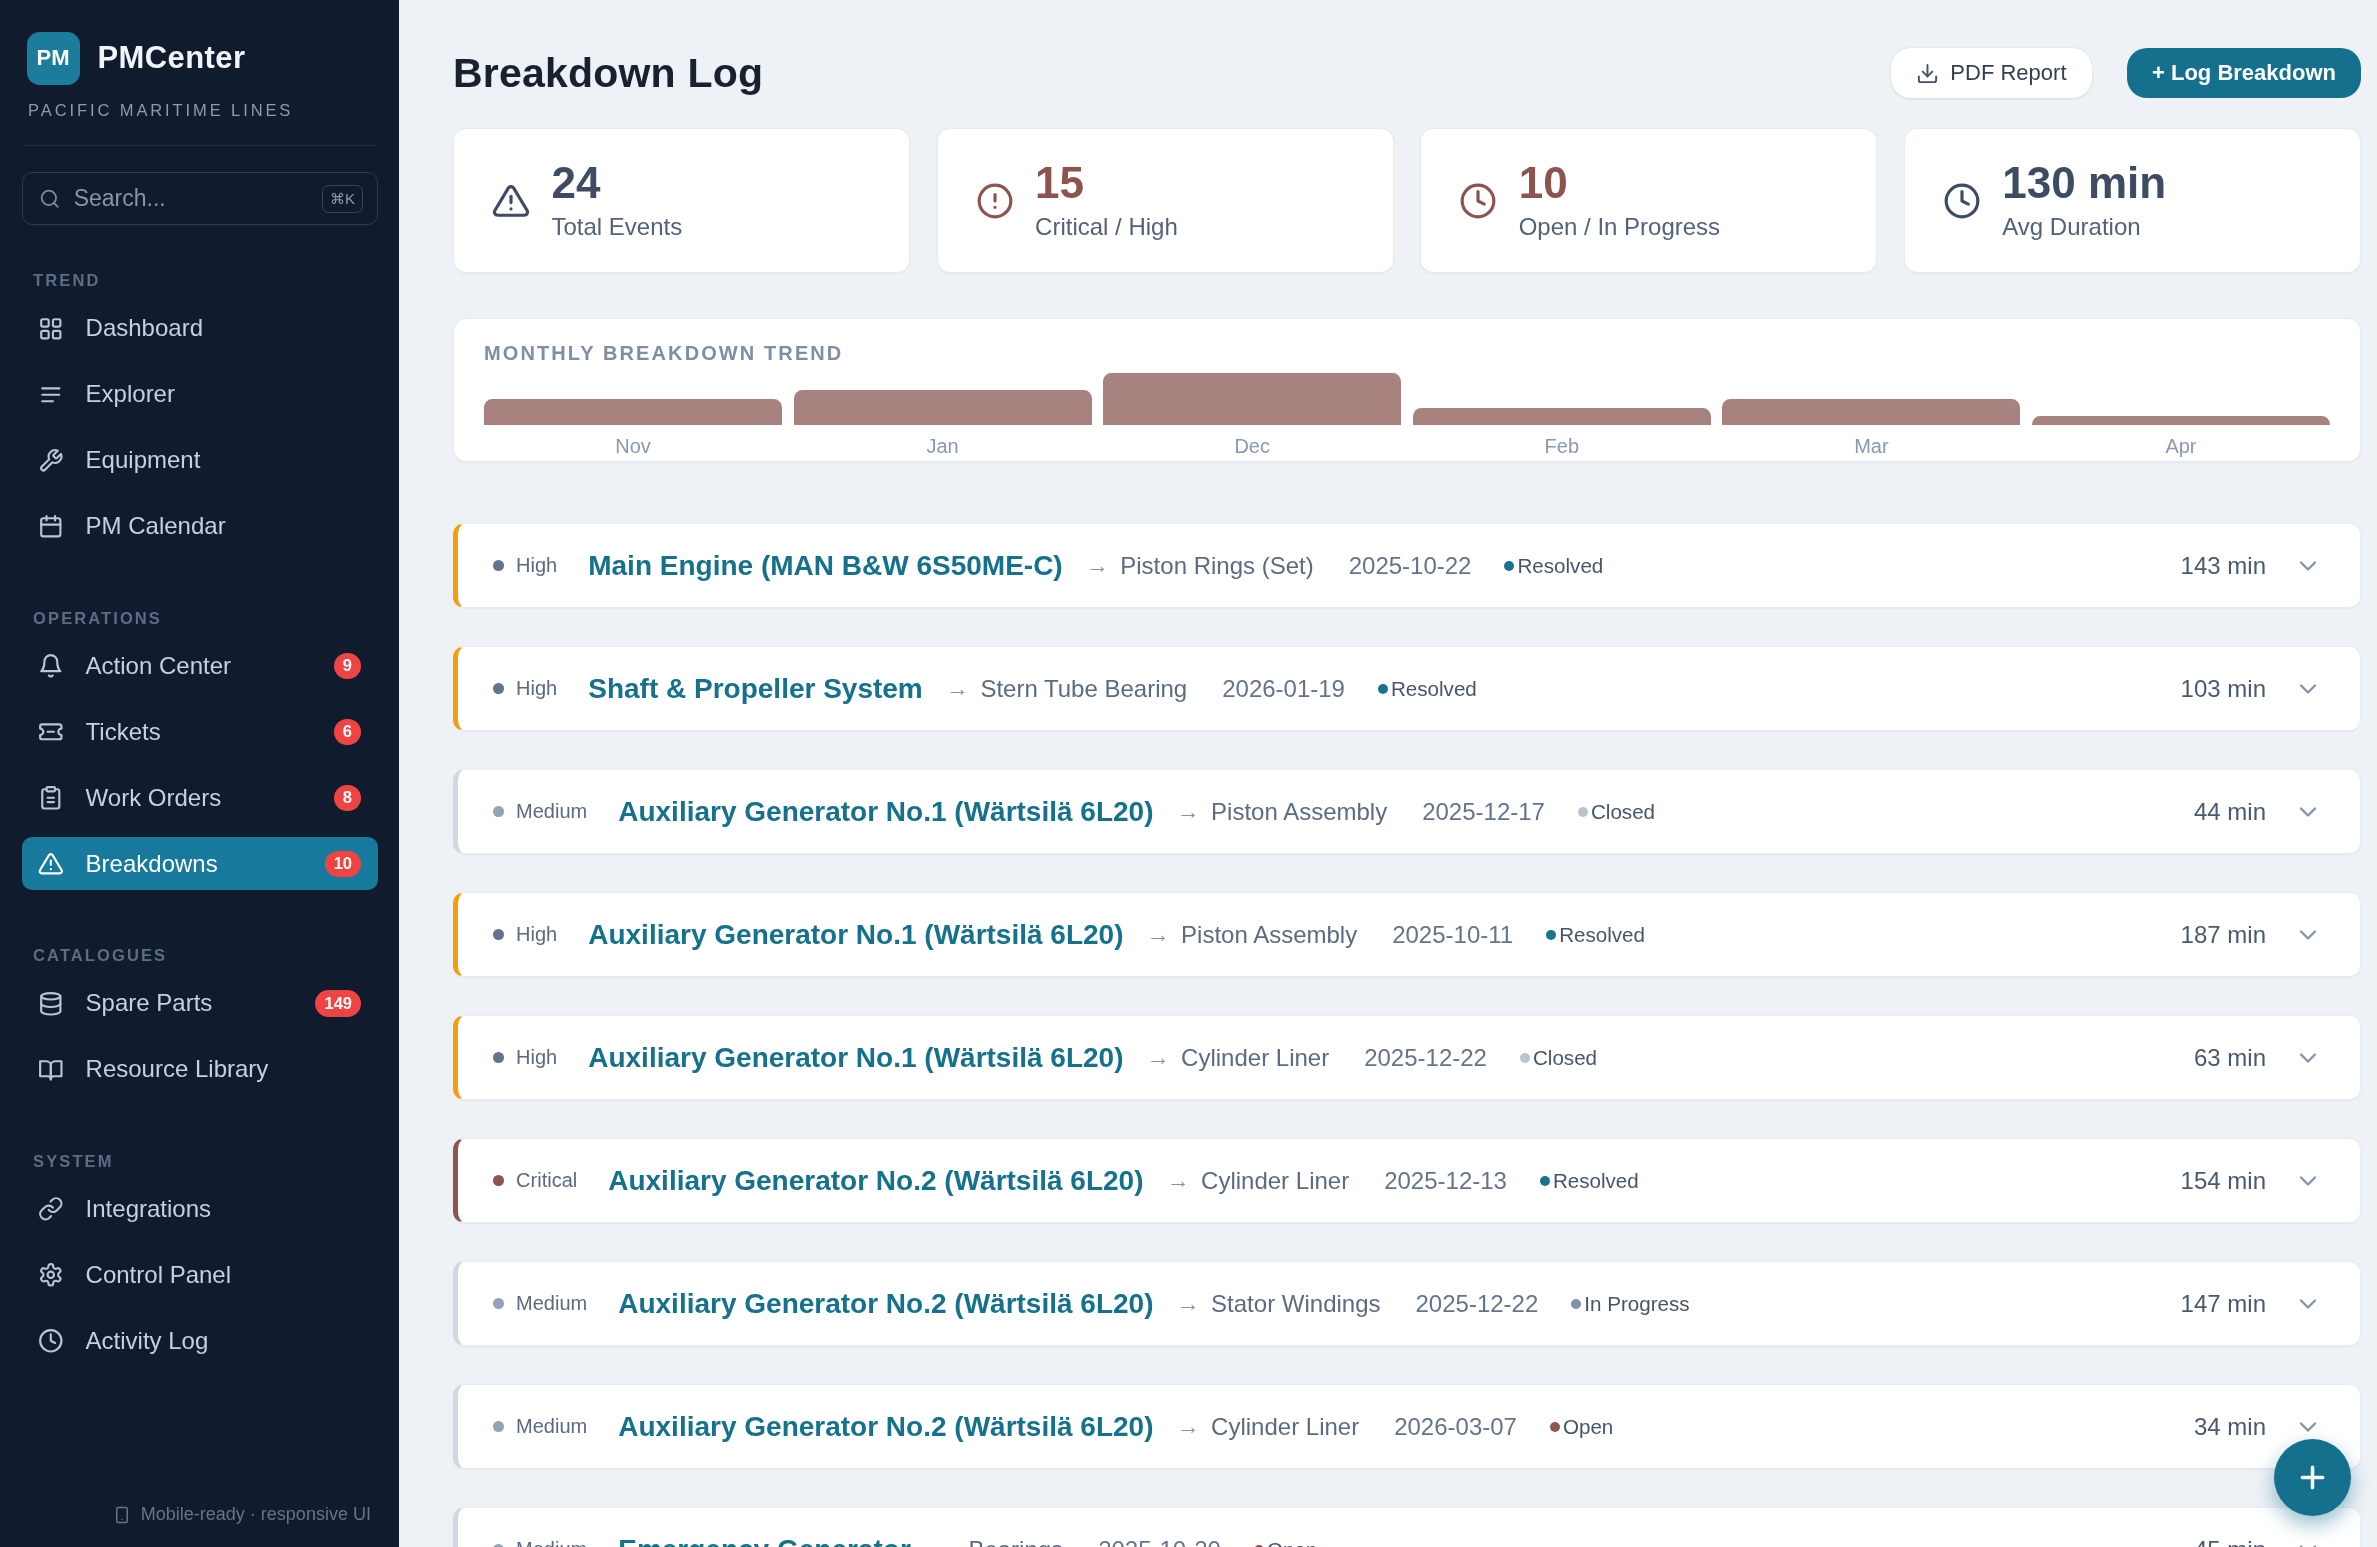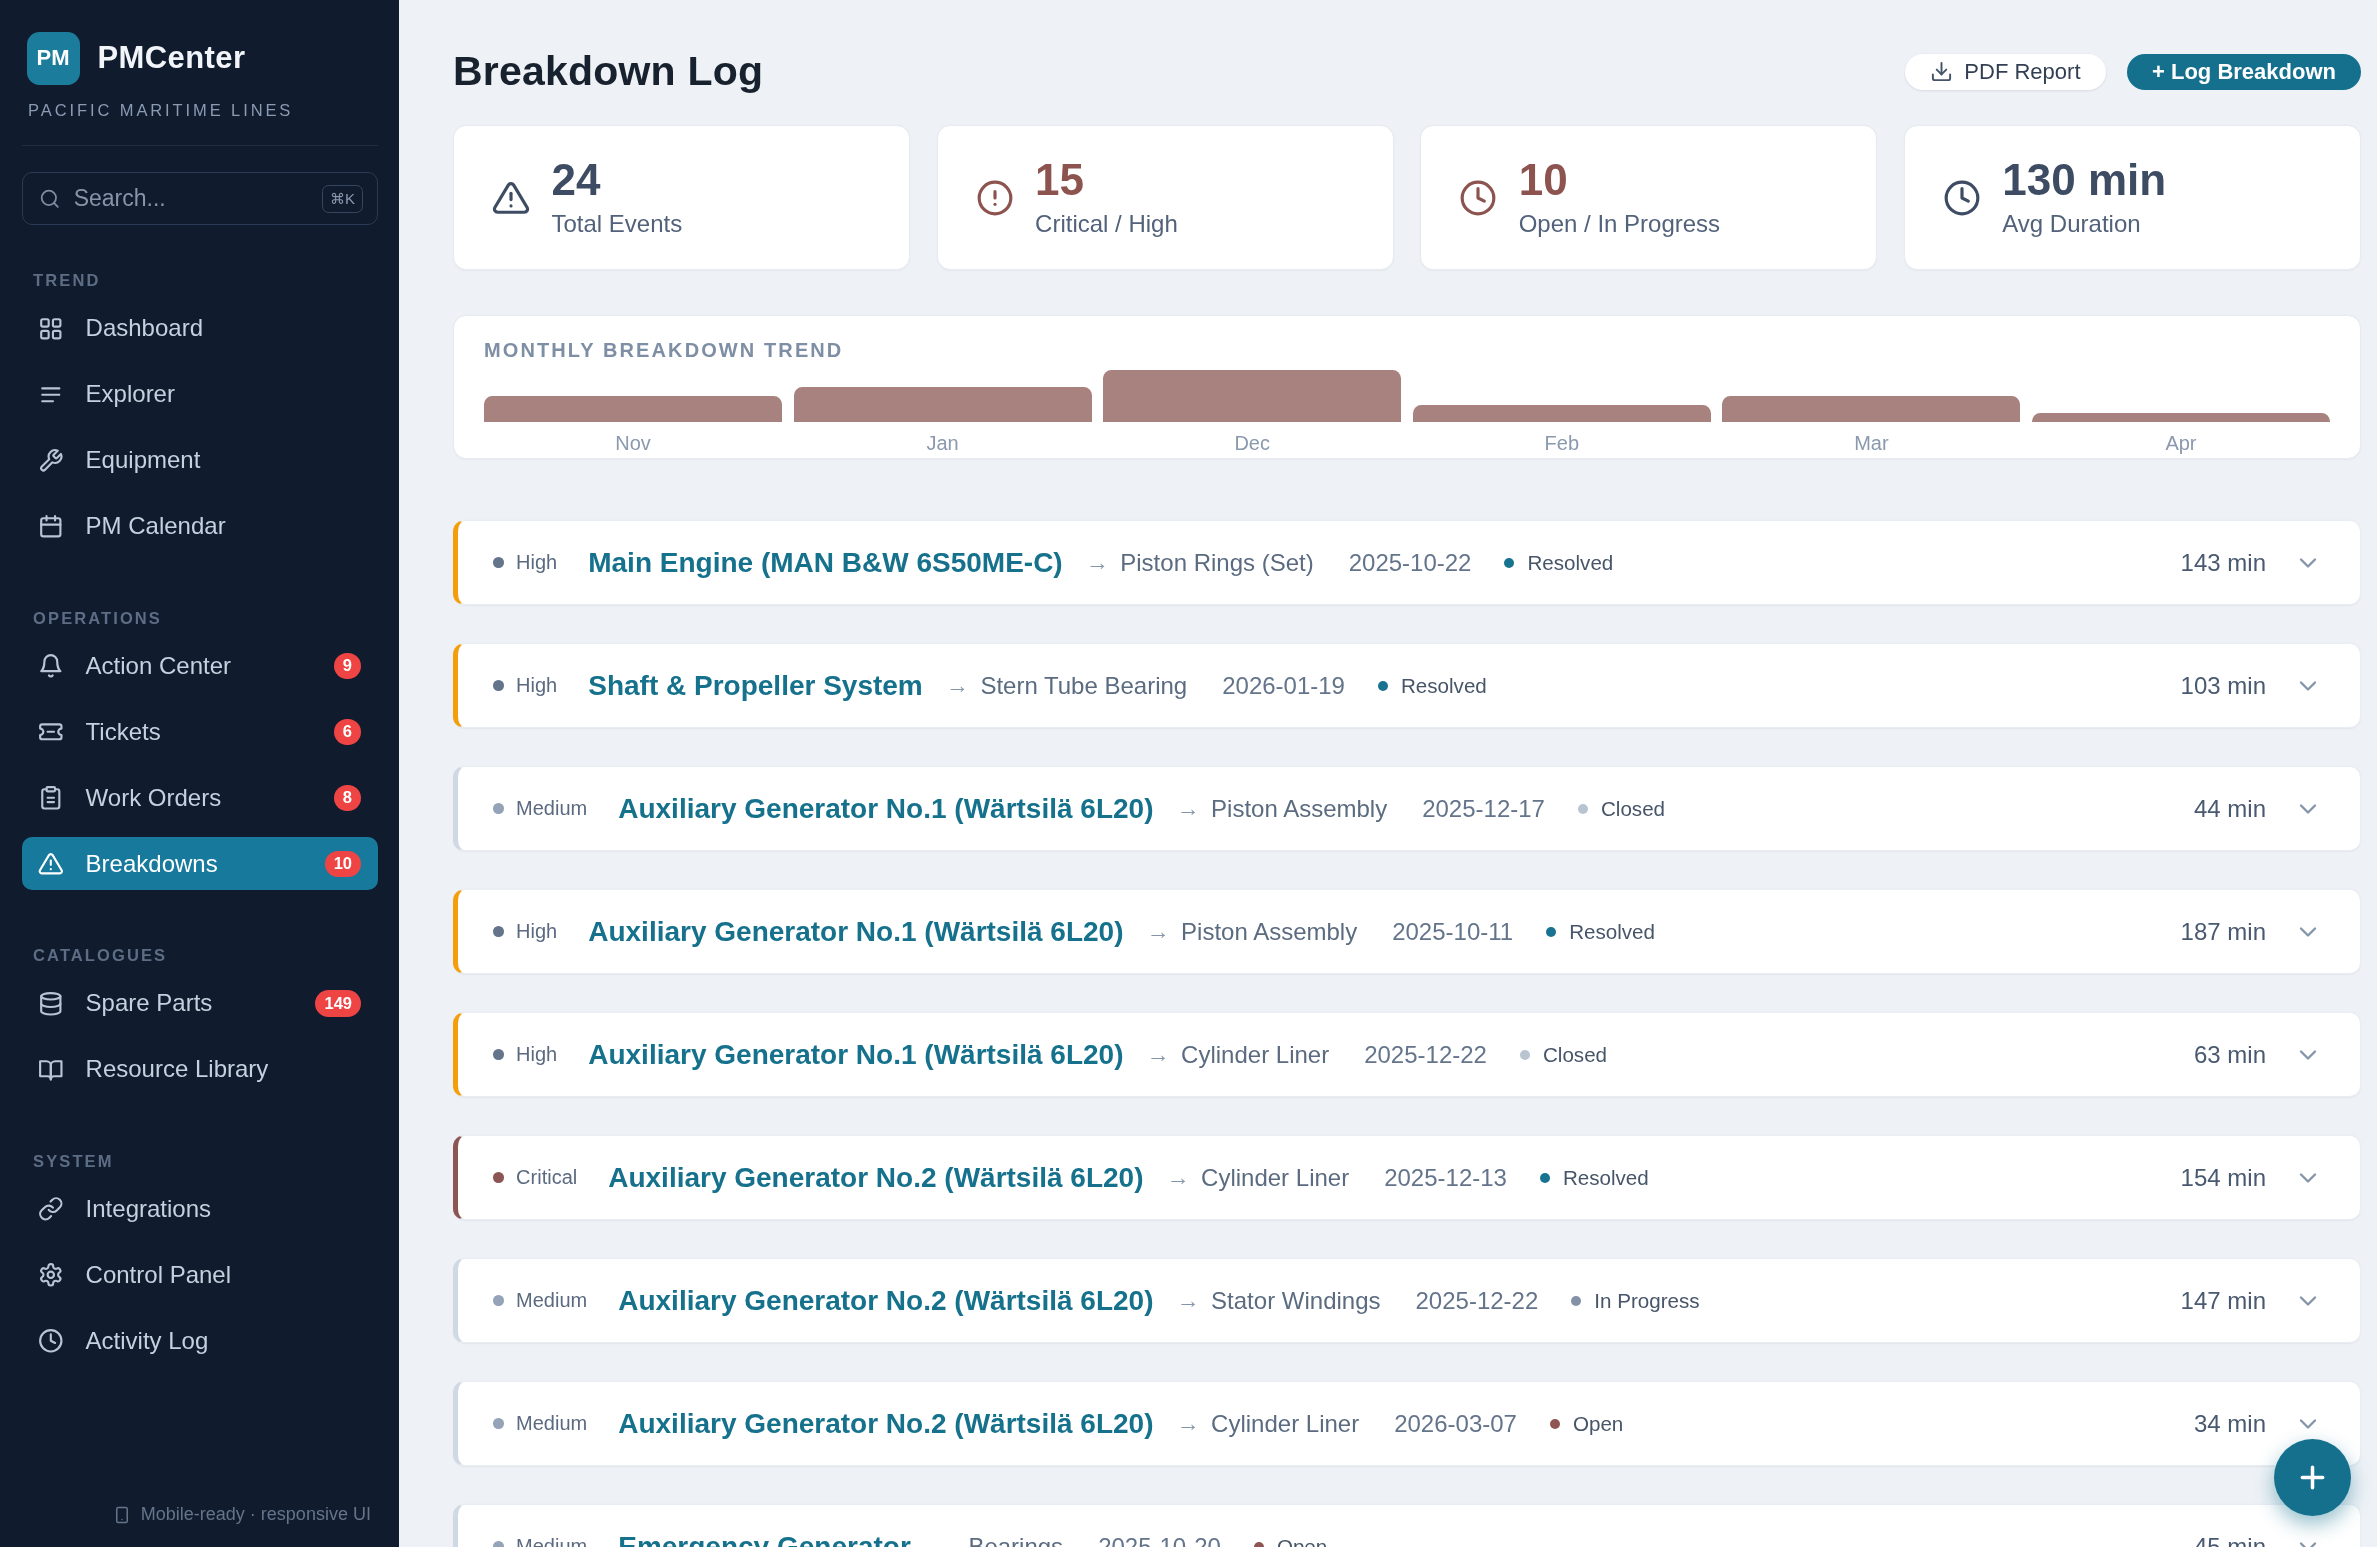--- a/index.html
+++ b/index.html
@@ -60,21 +60,21 @@
   }
   .sidebar-footer .f-icon { width:18px; height:18px; color:#64748b; }
   .sidebar-footer .f-icon svg { width:100%; height:100%; }
 
   
   .main { flex:1; padding:48px 16px 0 54px; position:relative; overflow:hidden; }
   .page-header { display:flex; align-items:center; justify-content:space-between; }
   .page-title { font-size:41px; font-weight:700; color:#18222f; letter-spacing:0.2px; }
   .header-actions { display:flex; gap:21.5px; align-items:center; }
   .btn { display:flex; align-items:center; gap:11.6px; border:none; cursor:pointer;
-    font-family:inherit; font-size:22px; border-radius:20px; padding:0 25px; height:36px; }
+    font-family:inherit; font-size:22px; border-radius:20px; padding:0 25px; height:50px;margin-left:14px; }
   .btn-pdf { background:#ffffff; color:#323f52; box-shadow:0 0.8px 2.5px rgba(16,24,40,.12); font-weight:500; }
   .btn-pdf .b-icon { width:23px; height:23px; color:#44536a; }
   .btn-pdf .b-icon svg { width:100%; height:100%; }
   .btn-accent { background:#15708e; color:#ffffff; font-weight:600; }
 
   
   .stats { display:flex; gap:26.4px; margin-top:30px; }
   .stat-card {
     flex:1; height:145px; background:#fff; border:0.8px solid #e6ebf1; border-radius:13.2px;
     display:flex; align-items:center; gap:21.5px; padding:0 33px 0 38px;
@@ -104,21 +104,21 @@
     display:flex; align-items:center; padding:0 38px 0 35px; margin-bottom:38px;
     box-shadow:0 0.8px 1.7px rgba(16,24,40,.05); cursor:pointer;
   }
   .sev-wrap { display:flex; align-items:center; gap:12.4px; margin-right:31px; }
   .sev-dot { width:10.7px; height:10.7px; border-radius:50%; flex:none; }
   .sev-label { font-size:20px; color:#5b6a80; }
   .eq-name { font-size:28px; font-weight:600; color:#15718c; margin-right:23px; white-space:nowrap; }
   .row-arrow { font-size:23px; color:#8494a9; margin-right:11.6px; }
   .row-part { font-size:24px; color:#5b6b80; margin-right:35px; white-space:nowrap;text-align:right; }
   .row-date { font-size:24px; color:#64748b; font-weight:500; margin-right:33px; }
-  .st-wrap { display:flex; align-items:center; gap:13px; }
+  .st-wrap { display:flex; align-items:center; gap:3px; }
   .st-dot { width:10px; height:10px; border-radius:50%; flex:none; }
   .st-label { font-size:20.6px; color:#475569; }
   .row-spacer { flex:1; }
   .row-duration { font-size:24px; color:#49596f; font-weight:500; }
   .row-chevron { width:28px; height:28px; color:#8494a9; margin-left:28px; flex:none; }
   .row-chevron svg { width:100%; height:100%; }
 
   
   .fab {
     position:absolute; right:25.6px; bottom:31px; width:77px; height:77px; border-radius:50%;

